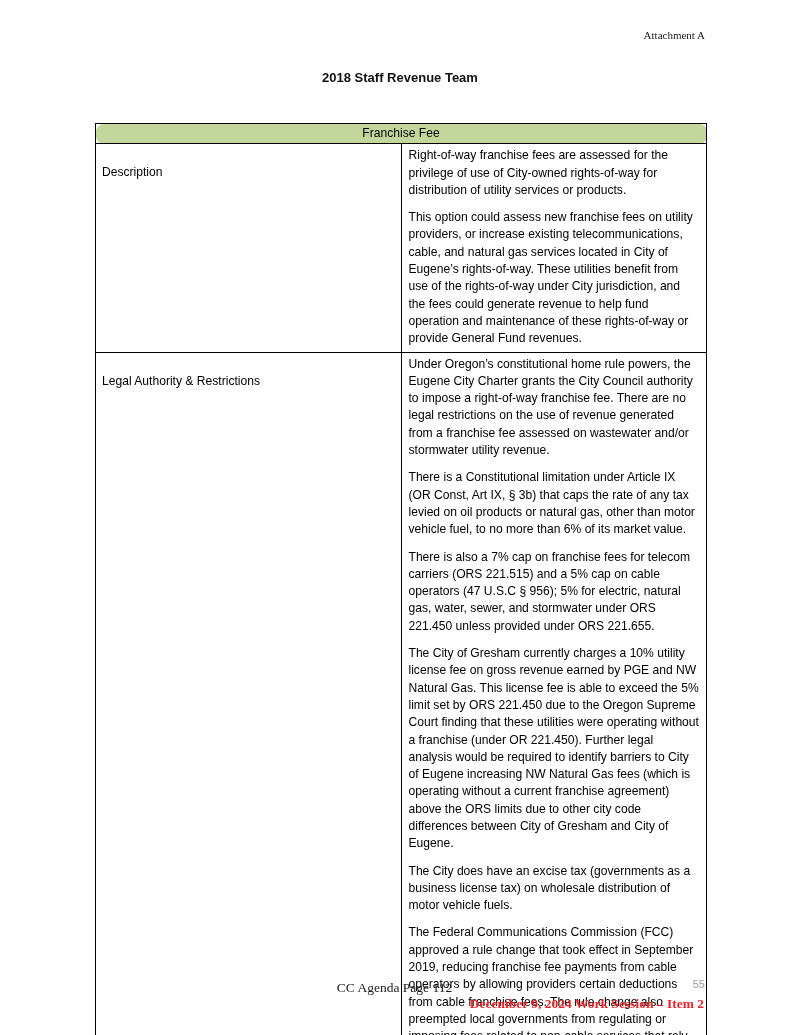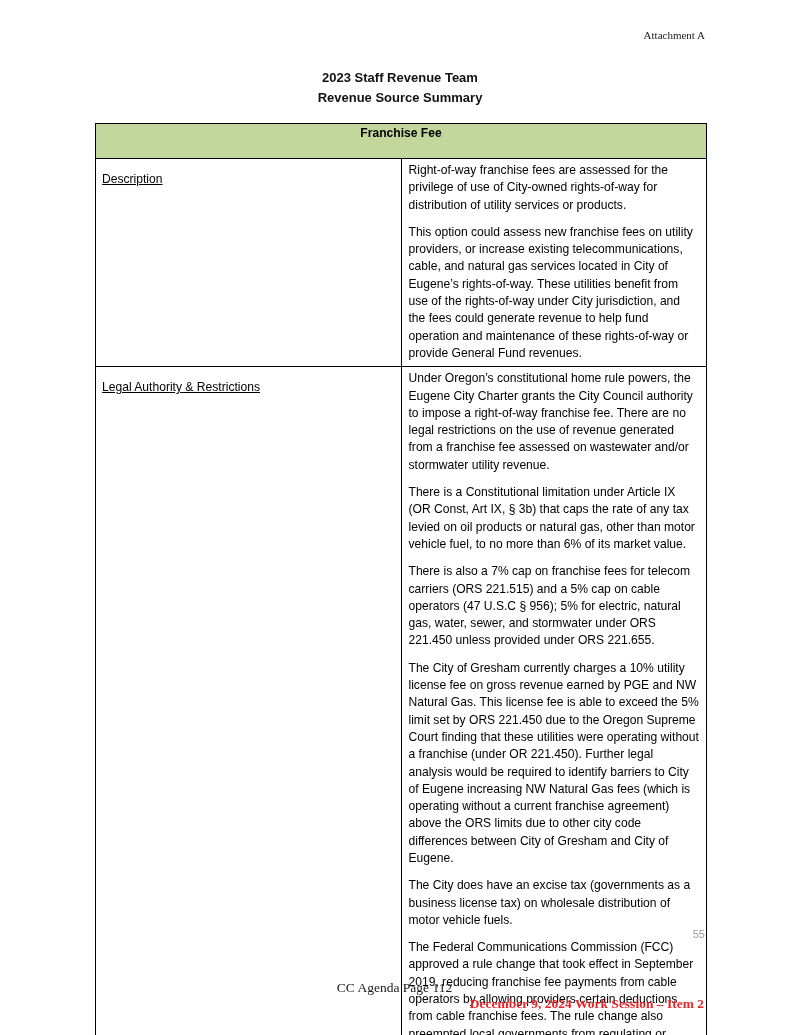--- a/index.html
+++ b/index.html
@@ -33,67 +33,66 @@
     border-collapse: collapse;
     table-layout: fixed;
   }
   table.summary td, table.summary th {
     border: 1px solid #000000;
     vertical-align: top;
     font-size: 12.1px;
     line-height: 17.3px;
   }
   th.table-header {
-    height: 35px;
+    height: 20px;
     text-align: center;
     vertical-align: middle;
-    font-weight: bold;
+    font-weight: normal;
     font-size: 12.5px;
     padding: 1px 4px;
+    border-radius: 8px;
   }
   td.label-cell {
     width: 135px;
-    padding: 12px 6px 4px 6px;
-    text-decoration: underline;
+    padding: 20px 6px 4px 6px;
   }
   td.content-cell {
     padding: 3px 7px 4px 7px;
   }
   td.content-cell .para { margin: 0 0 10px 0; }
   td.content-cell .para:last-child { margin-bottom: 0; }
   tr.row-description  td { height: 157px; }
   tr.row-legal        td { height: 560px; }
 
   .footer-page-label {
     position: absolute; top: 980px; left: 0; width: 707px;
     text-align: center;
     font-family: "Liberation Serif", "DejaVu Serif", serif;
     font-size: 13.5px; color: #1a1a1a; margin-left: 41px;
   }
   .footer-page-number {
-    position: absolute; top: 928px; right: 95px;
+    position: absolute; top: 978px; right: 95px;
     font-size: 11px;
   }
   .footer-session-note {
     position: absolute; top: 996px; right: 96px;
     font-family: "Liberation Serif", "DejaVu Serif", serif;
     font-weight: bold;
     font-size: 13.5px;
   }
 </style>
 </head>
 <body>
 
 <div class="page">
 
   <div class="attachment-label">Attachment A</div>
 
   <div class="doc-title">
-    <div class="line">2023 Staff Revenue Team</div>
-    <div class="line">Revenue Source Summary</div>
+    <div class="line">2018 Staff Revenue Team</div>
   </div>
 
   <table class="summary">
     <tbody>
       <tr>
         <th class="table-header" colspan="2" style="background-color: rgb(195, 214, 155);">Franchise Fee</th>
       </tr>
       <tr class="row-description">
         <td class="label-cell">Description</td>
         <td class="content-cell">

